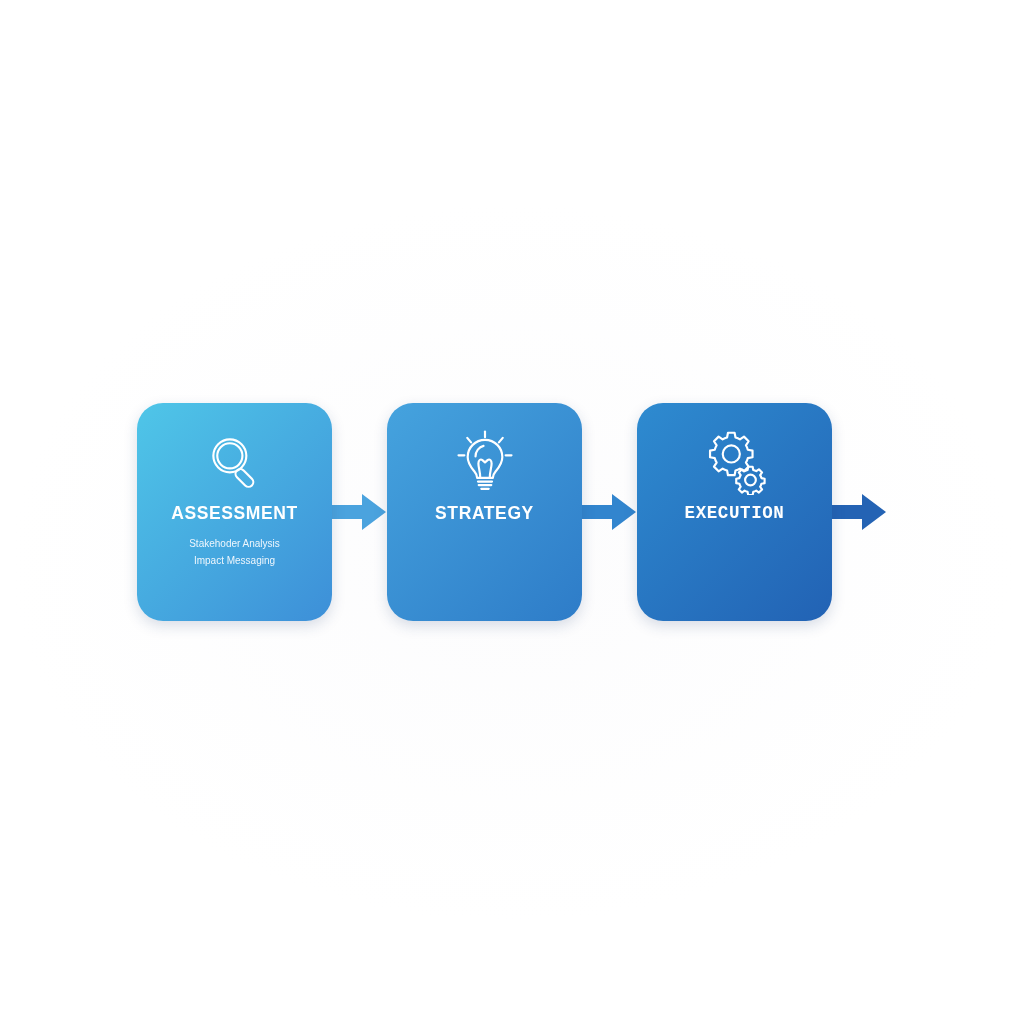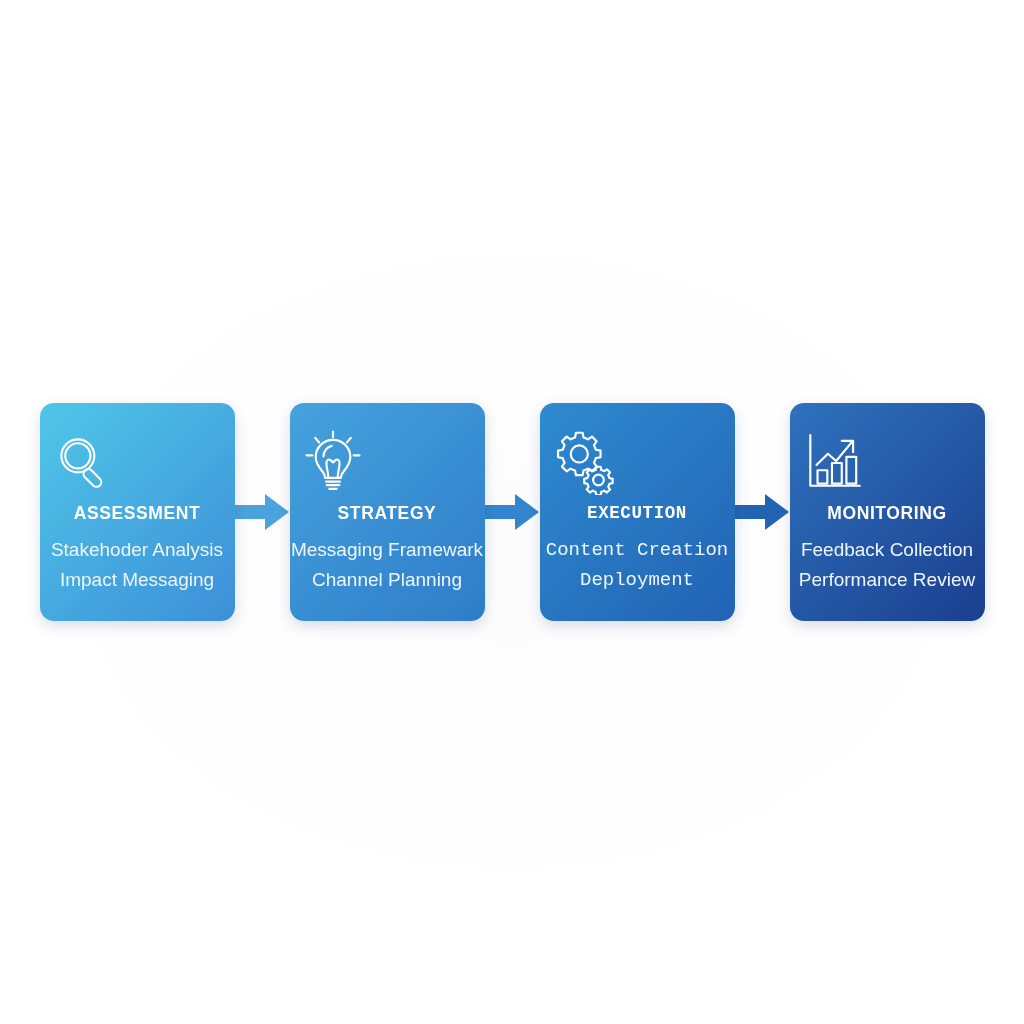--- a/index.html
+++ b/index.html
@@ -37,25 +37,26 @@
   .flow-row {
     display: flex;
     align-items: center;
     justify-content: center;
   }
 
   .stage-card {
     position: relative;
     width: 195px;
     height: 218px;
-    border-radius: 14px;
+    border-radius: 26px;
     box-sizing: border-box;
     padding: 26px 10px 16px 10px;
     display: flex;
     flex-direction: column;
+    align-items: center;
     box-shadow: 0 5px 14px rgba(28, 60, 110, 0.17);
     overflow: hidden;
   }
 
   .stage-icon {
     width: 66px;
     height: 66px;
     display: flex;
     align-items: center;
     justify-content: center;
@@ -79,21 +80,21 @@
   }
 
   .stage-lines {
     display: flex;
     flex-direction: column;
     align-items: center;
     gap: 2px;
   }
   .stage-line {
     color: #eef6fd;
-    font-size: 19px;
+    font-size: 10px;
     line-height: 1.52;
     text-align: center;
     white-space: nowrap;
   }
 
   
   .connector {
     width: 55px;
     height: 46px;
     display: flex;
@@ -146,71 +147,43 @@
           <path d="M52 25.5 H57.7"></path>
           <path d="M32 10.5 C22.6 10.5 15.2 18 15.2 27.2 C15.2 33.6 18.8 37.6 21.6 41 C23.6 43.4 24.4 45 24.4 47.4 H39.6 C39.6 45 40.4 43.4 42.4 41 C45.2 37.6 48.8 33.6 48.8 27.2 C48.8 18 41.4 10.5 32 10.5 Z"></path>
           <path d="M22.8 26.6 C22.8 21.4 26.2 17.4 30.6 16.4"></path>
           <path d="M27.4 47.4 C27.4 41.6 25.6 37.4 25.6 33.4 C25.6 30.4 27.6 28.6 29.5 30.2 L32 32.4 L34.5 30.2 C36.4 28.6 38.4 30.4 38.4 33.4 C38.4 37.4 36.6 41.6 36.6 47.4"></path>
           <path d="M25.2 51 H38.8"></path>
           <path d="M25.9 54.4 H38.1"></path>
           <path d="M28.4 58 H35.6"></path>
         </svg>
       </div>
       <div class="stage-title">STRATEGY</div>
-      <div class="stage-lines">
-        <div class="stage-line">Messaging Framewark</div>
-        <div class="stage-line">Channel Planning</div>
-      </div>
     </div>
 
     <div class="connector">
       <svg viewBox="0 0 55 46" id="conn-1">
         <path d="M0 16 H30 V5 L54 23 L30 41 V30 H0 Z" fill="#3285CE"></path>
       </svg>
     </div>
 
     <div class="stage-card" id="card-2" style="background: linear-gradient(135deg, rgb(46, 139, 208) 0%, rgb(34, 98, 180) 100%); font-family: Liberation Mono, monospace;">
       <div class="stage-icon">
         <svg viewBox="0 0 64 64" fill="none" stroke="#ffffff" stroke-width="2.1" stroke-linecap="round" stroke-linejoin="round">
 
           <path d="M25.2 3.6 h6.4 l0.9 4.6 a17 17 0 0 1 4.3 1.8 l3.9-2.6 4.5 4.5 -2.6 3.9 a17 17 0 0 1 1.8 4.3 l4.6 0.9 v6.4 l-4.6 0.9 a17 17 0 0 1 -1.8 4.3 l2.6 3.9 -4.5 4.5 -3.9-2.6 a17 17 0 0 1 -4.3 1.8 l-0.9 4.6 h-6.4 l-0.9-4.6 a17 17 0 0 1 -4.3-1.8 l-3.9 2.6 -4.5-4.5 2.6-3.9 a17 17 0 0 1 -1.8-4.3 l-4.6-0.9 v-6.4 l4.6-0.9 a17 17 0 0 1 1.8-4.3 l-2.6-3.9 4.5-4.5 3.9 2.6 a17 17 0 0 1 4.3-1.8 Z"></path>
           <circle cx="28.4" cy="24.2" r="8.3"></circle>
 
           <path d="M44.8 36.6 h4.3 l0.6 3.1 a11.5 11.5 0 0 1 2.9 1.2 l2.6-1.8 3 3 -1.8 2.6 a11.5 11.5 0 0 1 1.2 2.9 l3.1 0.6 v4.3 l-3.1 0.6 a11.5 11.5 0 0 1 -1.2 2.9 l1.8 2.6 -3 3 -2.6-1.8 a11.5 11.5 0 0 1 -2.9 1.2 l-0.6 3.1 h-4.3 l-0.6-3.1 a11.5 11.5 0 0 1 -2.9-1.2 l-2.6 1.8 -3-3 1.8-2.6 a11.5 11.5 0 0 1 -1.2-2.9 l-3.1-0.6 v-4.3 l3.1-0.6 a11.5 11.5 0 0 1 1.2-2.9 l-1.8-2.6 3-3 2.6 1.8 a11.5 11.5 0 0 1 2.9-1.2 Z"></path>
           <circle cx="47" cy="49.4" r="5.2"></circle>
         </svg>
       </div>
       <div class="stage-title">EXECUTION</div>
-      <div class="stage-lines">
-        <div class="stage-line">Content Creation</div>
-        <div class="stage-line">Deployment</div>
-      </div>
     </div>
 
     <div class="connector">
       <svg viewBox="0 0 55 46" id="conn-2">
         <path d="M0 16 H30 V5 L54 23 L30 41 V30 H0 Z" fill="#2463B4"></path>
       </svg>
     </div>
 
-    <div class="stage-card" id="card-3" style="background: linear-gradient(135deg, rgb(46, 114, 190) 0%, rgb(27, 63, 143) 100%);">
-      <div class="stage-icon">
-        <svg viewBox="0 0 64 64" fill="none" stroke="#ffffff" stroke-width="2.1" stroke-linecap="round" stroke-linejoin="round">
-
-          <path d="M10 6 V55 H58"></path>
-
-          <path d="M16 35 L27 24 L35 31 L50 13"></path>
-          <path d="M40.5 11.5 H51.5 V22.5"></path>
-
-          <rect x="17" y="40" width="9.5" height="13"></rect>
-          <rect x="31" y="33" width="9.5" height="20"></rect>
-          <rect x="45" y="27" width="9.5" height="26"></rect>
-        </svg>
-      </div>
-      <div class="stage-title">MONITORING</div>
-      <div class="stage-lines">
-        <div class="stage-line">Feedback Collection</div>
-        <div class="stage-line">Performance Review</div>
-      </div>
-    </div>
 
   </div>
 </div>
 
 </body></html>

